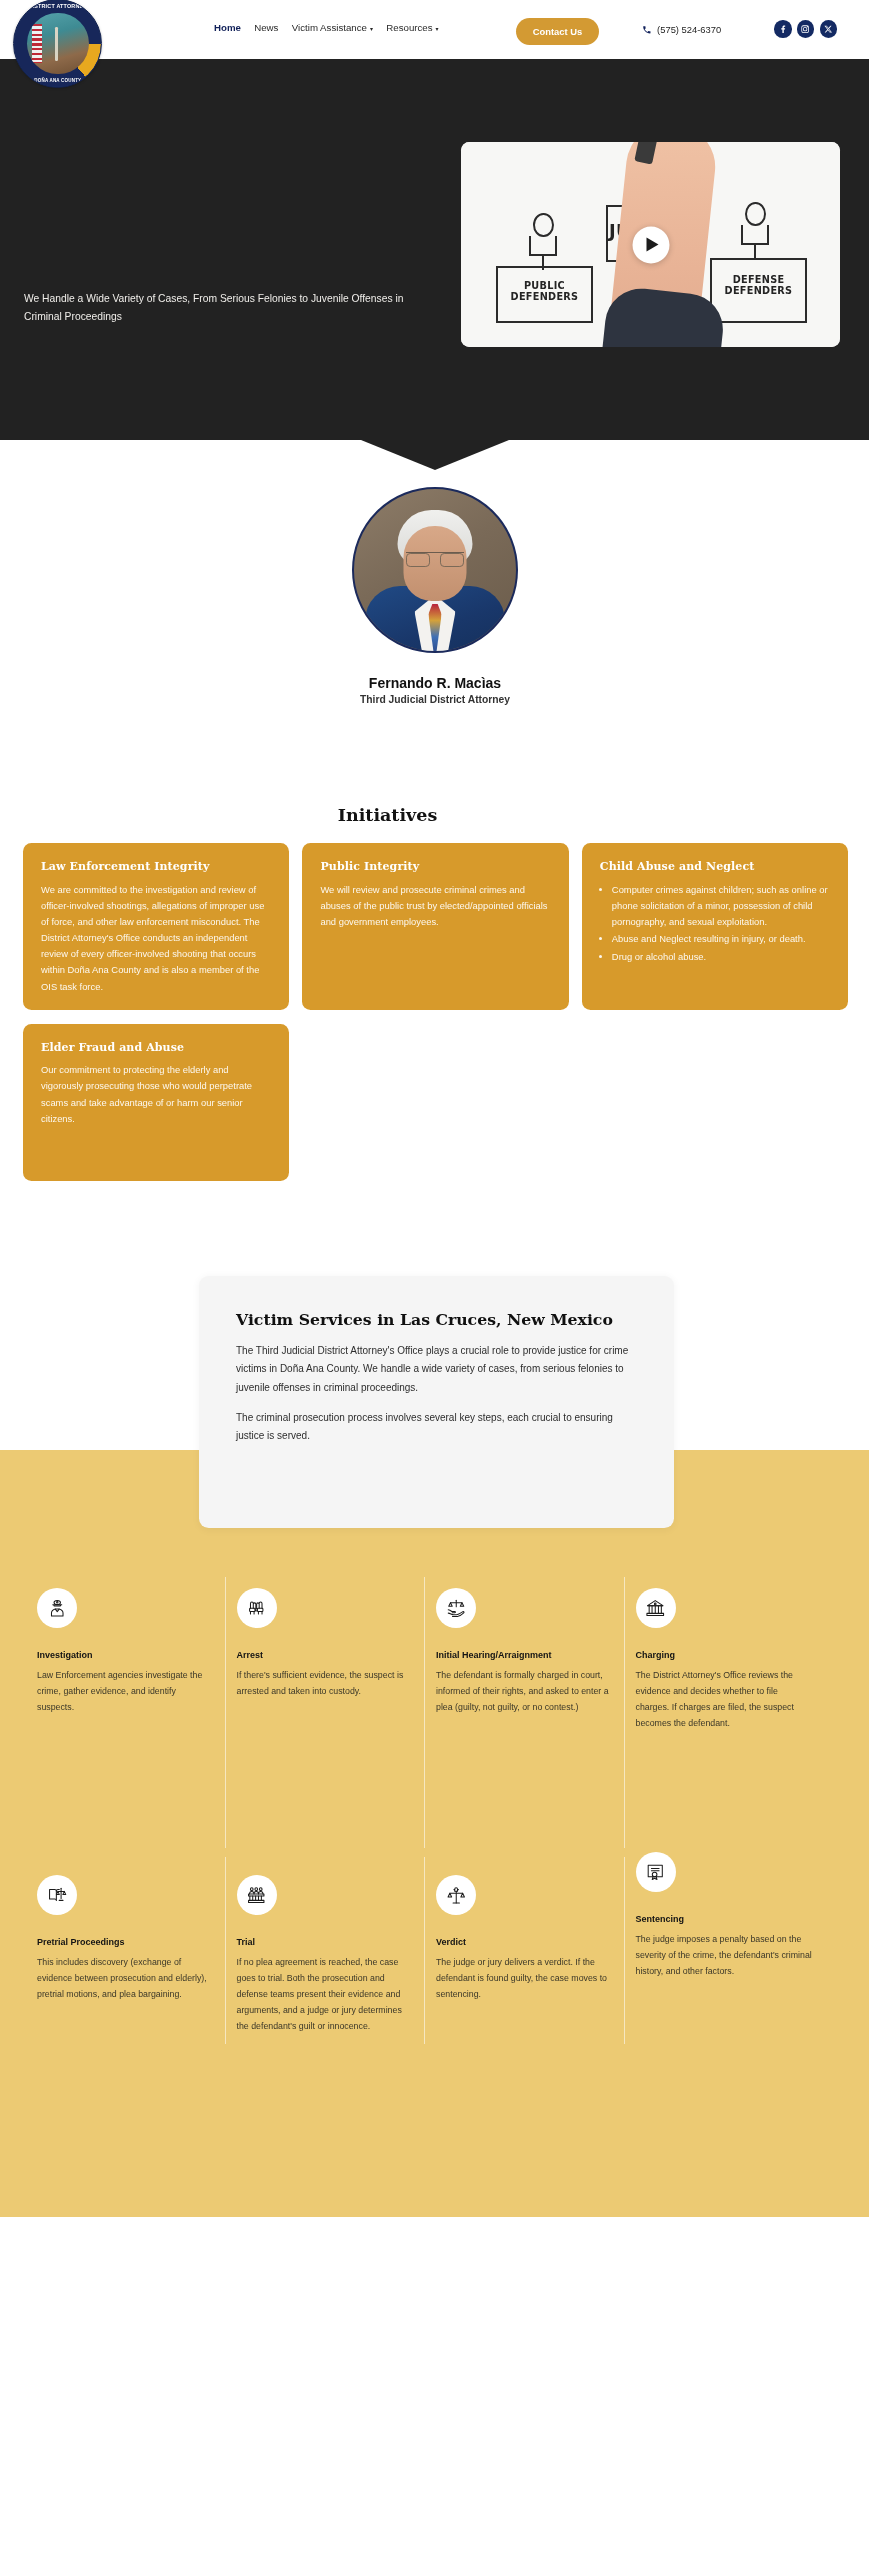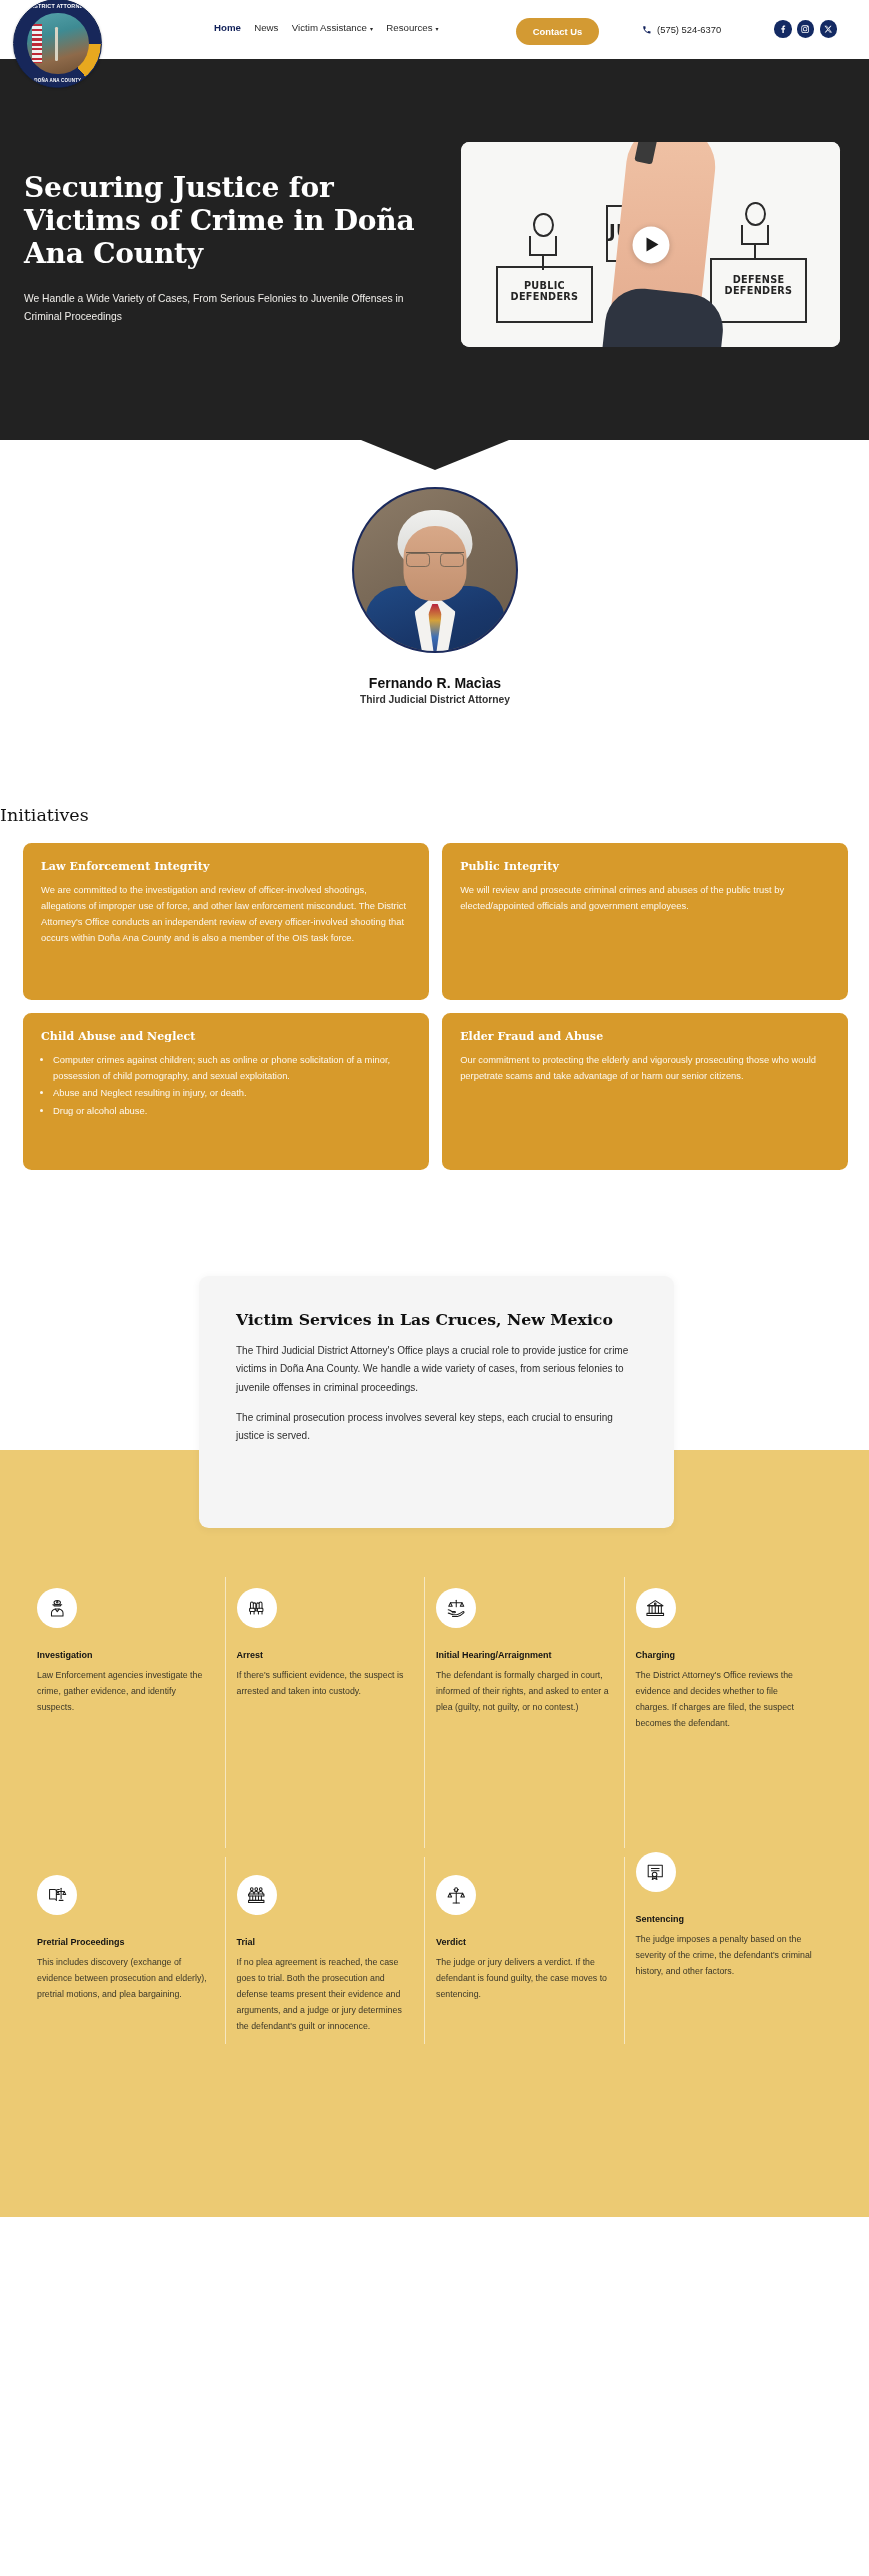--- a/index.html
+++ b/index.html
@@ -192,26 +192,26 @@
     position:absolute; left:50%; bottom:0; transform:translateX(-50%);
     width:13.3px; height:47px;
     background:linear-gradient(#b8243c 0%,#d4a13a 35%,#3e6fb5 70%,#2f4f8f 100%);
     clip-path:polygon(30% 0,70% 0,100% 22%,62% 100%,38% 100%,0 22%);
   }
   .da-name{ margin-top:20px; font-size:14px; font-weight:700; color:#111; line-height:1.45; }
   .da-role{ font-size:10.3px; font-weight:700; color:#333; line-height:1.45; }
 
   
   .init-title{
-    position:absolute; top:805px; left:0; width:775px; 
-    font-family:"DejaVu Serif", serif; font-weight:400; font-size:17.5px; color:#121212;
+    position:absolute; top:805px; left:0; width:775px; text-align:center;
+    font-family:"DejaVu Serif", serif; font-weight:700; font-size:17.5px; color:#121212;
   }
   .init-grid{
     position:absolute; top:843px; left:23px; width:825px;
-    display:grid; grid-template-columns:1fr 1fr; gap:13.3px 13.3px;
+    display:grid; grid-template-columns:1fr 1fr 1fr; gap:13.3px 13.3px;
   }
   .init-card{
     background:#d79a2b; border-radius:8.5px; padding:17px 18px 15.7px 18px;
     min-height:157px; color:#fff;
   }
   .init-card h3{
     font-family:"DejaVu Serif", serif; font-size:11px; font-weight:700;
     margin-bottom:8.5px; letter-spacing:0.1px;
   }
   .init-card p{ font-size:9.4px; line-height:1.72; color:#fdf8ef; }
@@ -313,21 +313,20 @@
     </a>
     <a href="#" class="soc">
       <svg viewBox="0 0 24 24">
           <path d="M17.2 4h2.7l-5.9 6.8L21 20h-5.4l-4.2-5.5L6.5 20H3.8l6.3-7.2L3.3 4h5.5l3.8 5.1L17.2 4zm-.95 14.4h1.5L8.1 5.5H6.5l9.75 12.9z"></path>
         </svg>
     </a>
   </div>
 </div>
 
 <section class="hero">
-  <h1 class="hero-title">Securing Justice for Victims of Crime in Doña Ana County</h1>
   <p class="hero-sub">We Handle a Wide Variety of Cases, From Serious Felonies to Juvenile Offenses in Criminal Proceedings</p>
 
   <div class="hero-video">
     <div class="wb">
       <div class="podium pod-l"></div>
       <div class="podium pod-r"></div>
       <div class="podium pod-c"></div>
       <div class="stick s-l">
         <div class="head"></div>
           <div class="body"></div>

